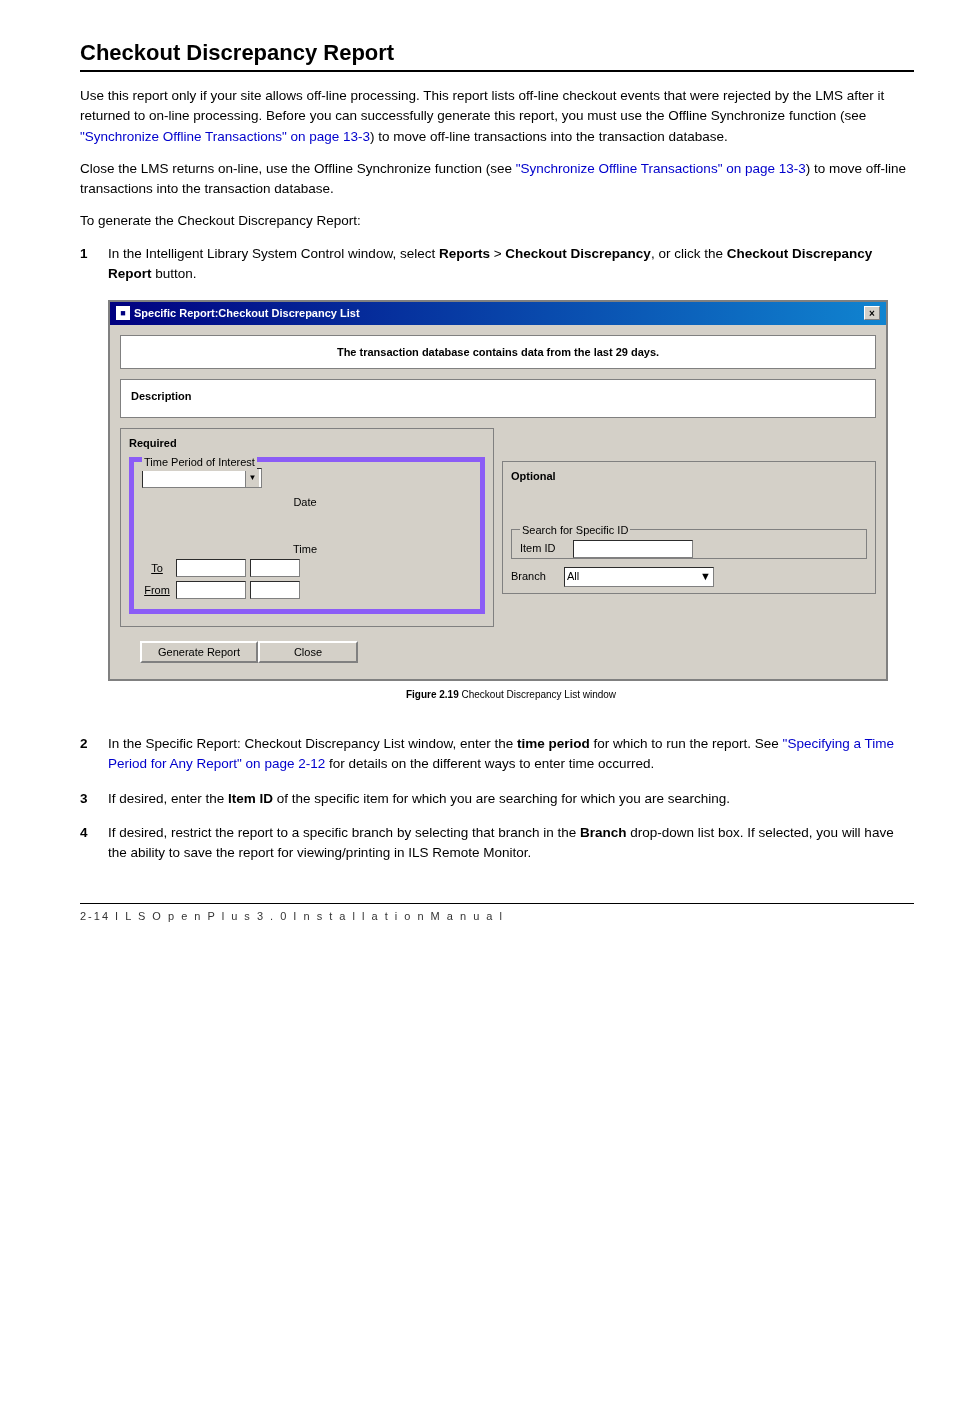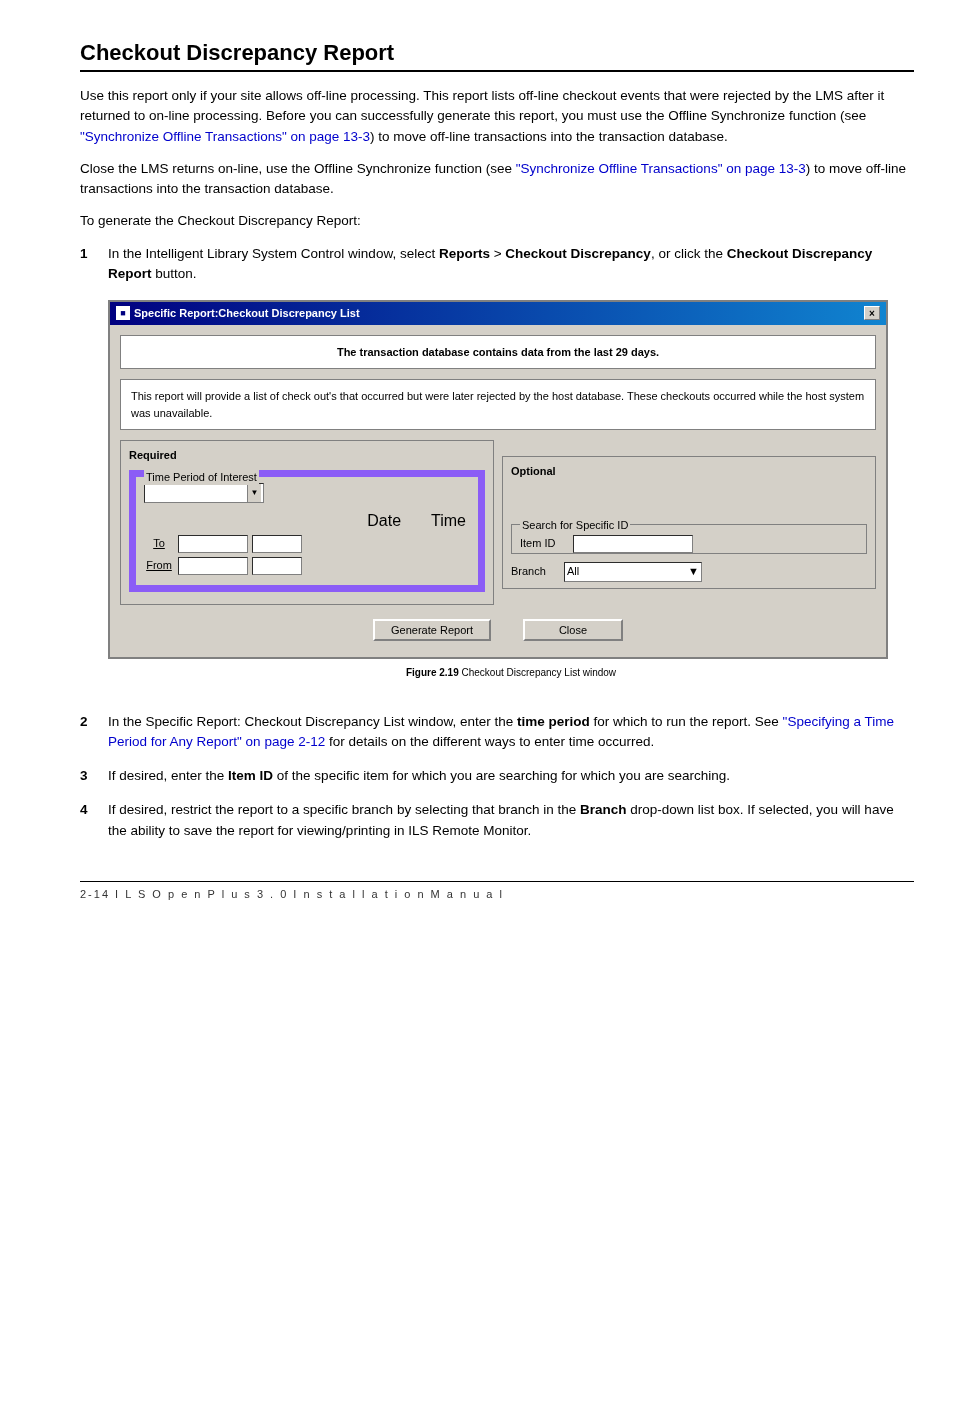--- a/index.html
+++ b/index.html
@@ -149,21 +149,21 @@
       border: 1px solid #808080;
       background: #d4d0c8;
       padding: 6px 8px;
     }
     .panel-label {
       font-weight: bold;
       font-size: 11px;
       margin-bottom: 6px;
     }
     .group-box {
-      border: 7px solid #8b5cf6;
+      border: 5px solid #8b5cf6;
       padding: 6px 8px;
       margin-bottom: 6px;
       position: relative;
       background: #d4d0c8;
     }
     .group-box-title {
       position: absolute;
       top: -8px;
       left: 8px;
       background: #d4d0c8;
@@ -196,24 +196,25 @@
       height: 18px;
       display: flex;
       align-items: center;
       justify-content: center;
       font-size: 8px;
     }
     .date-time-header {
       display: flex;
       align-items: center;
       justify-content: flex-end;
-      font-size: 16px;
+      font-size: 11px;
       gap: 30px;
       margin-bottom: 2px;
       padding-right: 4px;
+      flex-direction: column;
     }
     .from-to-row {
       display: flex;
       align-items: center;
       gap: 4px;
       margin-bottom: 4px;
     }
     .from-to-label {
       width: 30px;
       text-align: center;
@@ -273,32 +274,31 @@
       margin-top: 4px;
     }
     .branch-label {
       font-size: 11px;
       width: 45px;
     }
     .branch-select-wrapper {
       background: #fff;
       border: 1px inset #808080;
       height: 20px;
-      width: 138px;
+      width: 150px;
       display: flex;
       align-items: center;
       justify-content: space-between;
       font-size: 11px;
       padding: 0 2px;
     }
     .buttons-row {
       display: flex;
-      justify-content: center;
+      justify-content: flex-start;
       padding: 6px 20px;
-      gap: 32px;
     }
     .win-button {
       background: #d4d0c8;
       border-top: 2px solid #fff;
       border-left: 2px solid #fff;
       border-right: 2px solid #808080;
       border-bottom: 2px solid #808080;
       font-size: 11px;
       padding: 3px 16px;
       cursor: pointer;
@@ -355,21 +355,21 @@
                 <span class="title-icon">■</span>
                 <span>Specific Report:Checkout Discrepancy List</span>
               </div>
               <div class="close-btn">×</div>
             </div>
             <div class="dialog-body">
               <div class="info-box">
                 <span>The transaction database contains data from the last 29 days.</span>
               </div>
               <div class="desc-box">
-                <div>This report will provide a list of check out's that occurred but were later rejected by the host database.  These checkouts occurred while the host system was unavailable.</div>
+                <div class="desc-title">Description</div>
               </div>
               <div class="panels-row">
 
                 <div class="panel-required">
                   <div class="panel-label">Required</div>
                   <div class="group-box time-period-group">
                     <span class="group-box-title">Time Period of Interest</span>
 
                     <div class="dropdown-row">
                       <div class="win-select">

